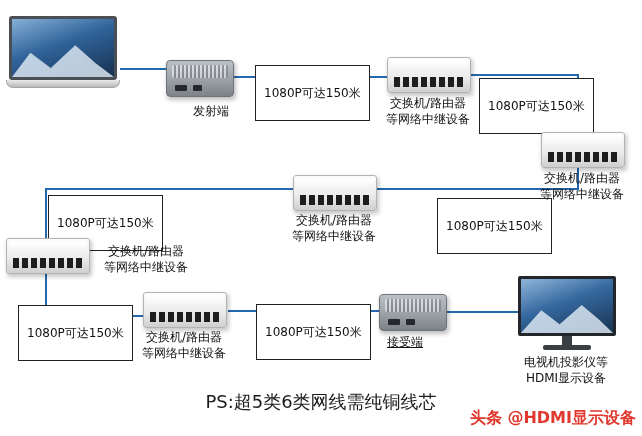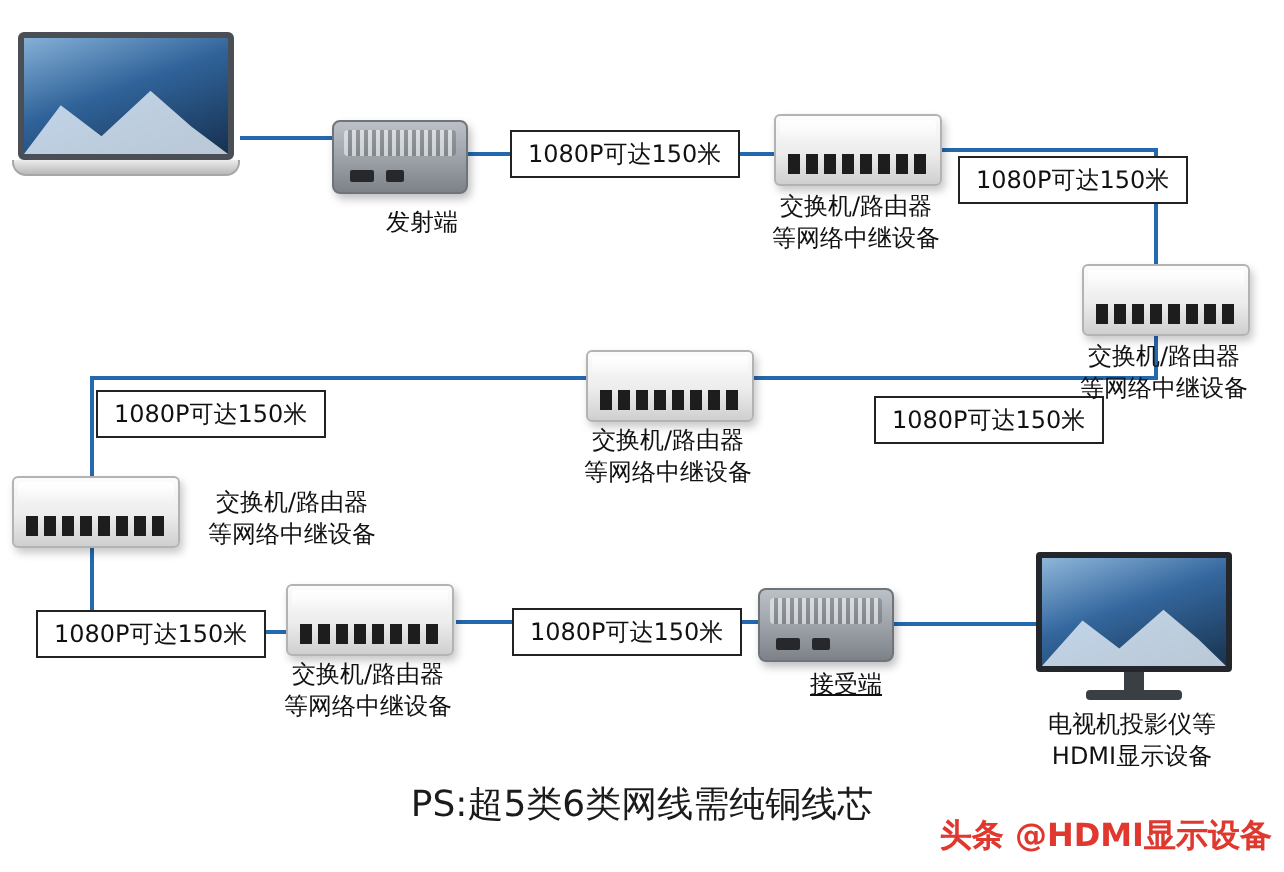--- a/index.html
+++ b/index.html
@@ -7,21 +7,21 @@
     position:relative;width:642px;height:436px;background:#ffffff;overflow:hidden;
     font-family:"DejaVu Sans","Liberation Sans",sans-serif;color:#111;
   }
   
   .hline,.vline{position:absolute;background:#2468ad;}
   .hline{height:2px;}
   .vline{width:2px;}
   
   .dist{
     position:absolute;border:1px solid #222;background:#fff;
-    font-size:12px;line-height:1;padding:5px 8px;white-space:nowrap;color:#111;
+    font-size:12px;line-height:1;padding:21px 8px;white-space:nowrap;color:#111;
   }
   
   .node-label{
     position:absolute;font-size:12px;line-height:1.35;text-align:center;
     white-space:pre-line;color:#111;
   }
   
   .switch{
     position:absolute;width:82px;height:34px;border-radius:3px;
     background:linear-gradient(180deg,#fcfcfc 0%,#ececec 55%,#cfcfcf 100%);
@@ -151,21 +151,21 @@
     <div class="ports"></div>
   </div>
   <div class="node-label" style="left:124px;top:329px;width:120px;">交换机/路由器
 等网络中继设备</div>
 
   <div class="extender" style="left:379px;top:294px;">
     <div class="fins"></div>
     <div class="porta"></div>
     <div class="portb"></div>
   </div>
-  <div class="node-label" style="left:390px;top:334px;width:66px;text-decoration:underline;">接受端</div>
+  <div class="node-label" style="left:372px;top:334px;width:66px;text-decoration:underline;">接受端</div>
 
   <div class="monitor">
     <div class="screen"></div>
     <div class="stand"></div>
     <div class="base"></div>
   </div>
   <div class="node-label" style="left:504px;top:354px;width:124px;">电视机投影仪等
 HDMI显示设备</div>
 
   <div class="note">PS:超5类6类网线需纯铜线芯</div>

